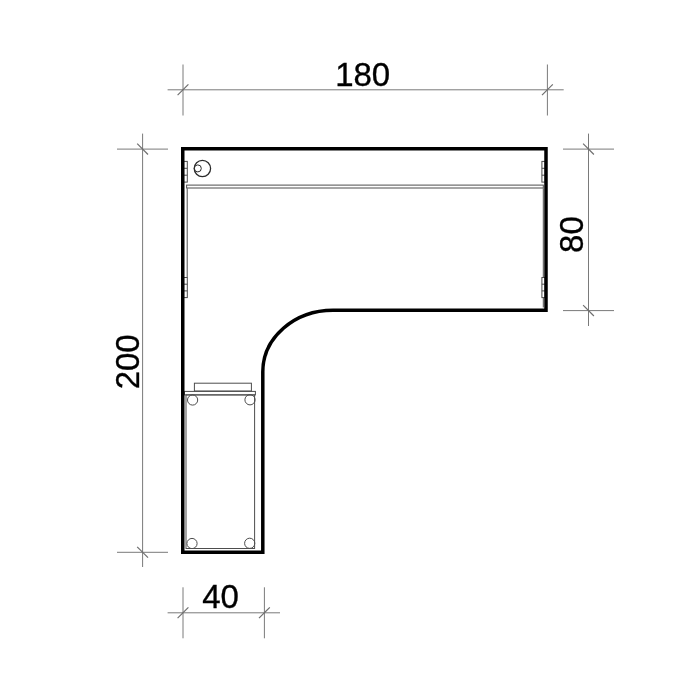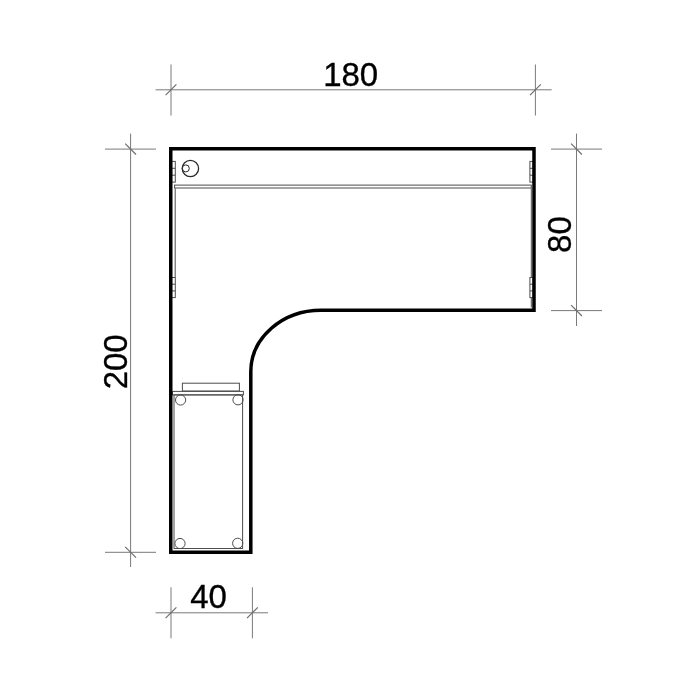--- a/index.html
+++ b/index.html
@@ -1,21 +1,21 @@
 <!DOCTYPE html>
 <html><head>
 <meta charset="utf-8">
 <style>
   html,body{margin:0;padding:0;background:#fff;}
   svg{display:block;}
   text{font-family:"Liberation Sans", sans-serif;fill:#000;stroke:#000;stroke-width:0.35px;}
 </style>
 </head>
 <body>
-<div style="transform:translateZ(0);will-change:transform;">
+<div style="transform:translateZ(0);will-change:transform;margin-left:12px;">
 <svg width="700" height="700" viewBox="0 0 700 700">
   <rect x="0" y="0" width="700" height="700" fill="#ffffff"></rect>
 
   <g stroke="#7a7a7a" stroke-width="1" fill="none">
 
     <line x1="155.6" y1="89.8" x2="551.7" y2="89.8"></line>
     <line x1="171" y1="64.5" x2="171" y2="115.5"></line>
     <line x1="535.4" y1="64.5" x2="535.4" y2="115.5"></line>
 
     <line x1="576.5" y1="133.6" x2="576.5" y2="326"></line>

